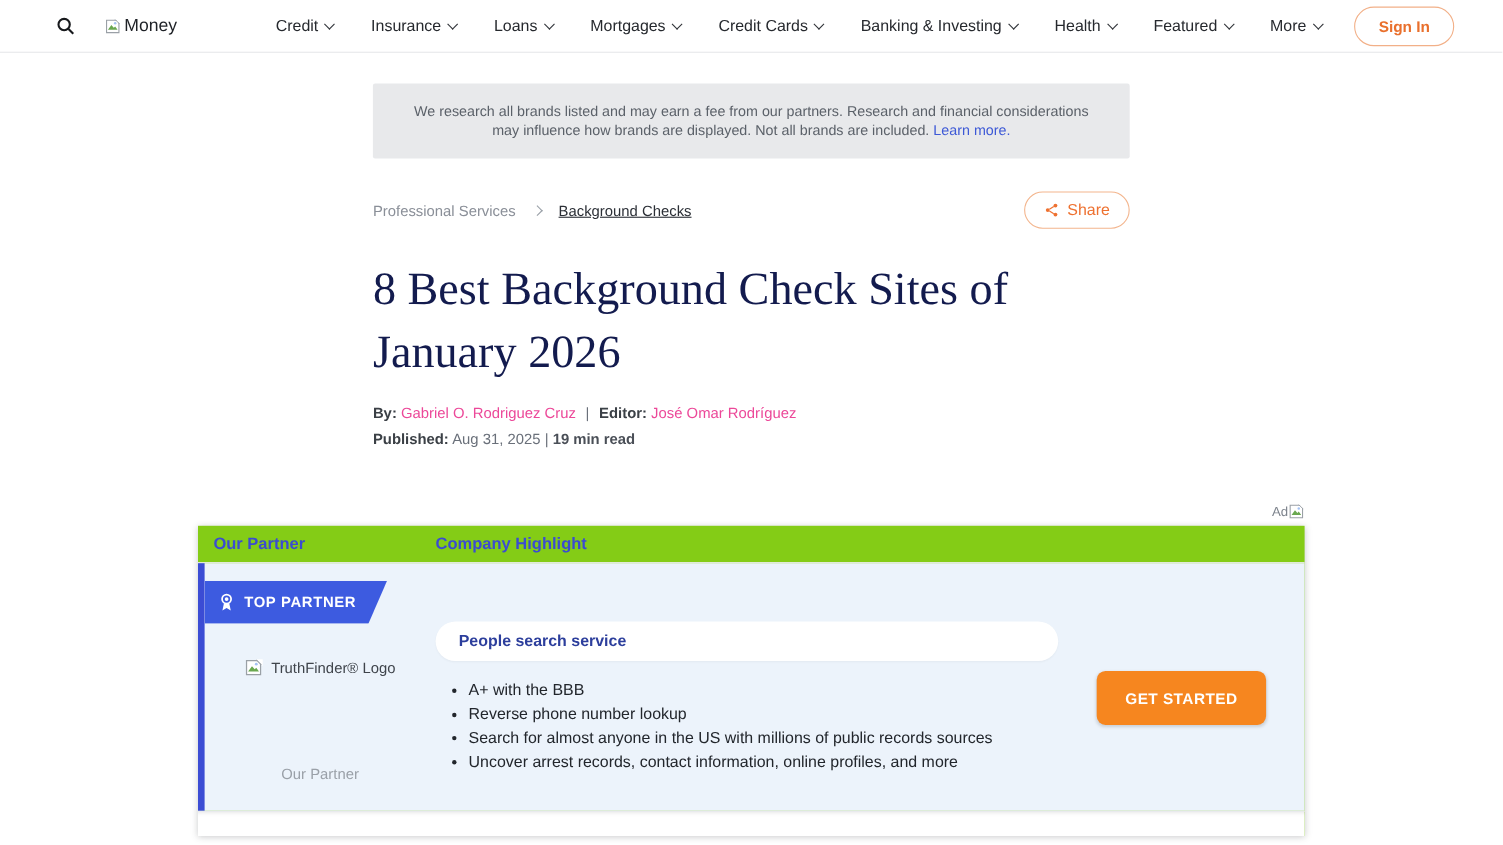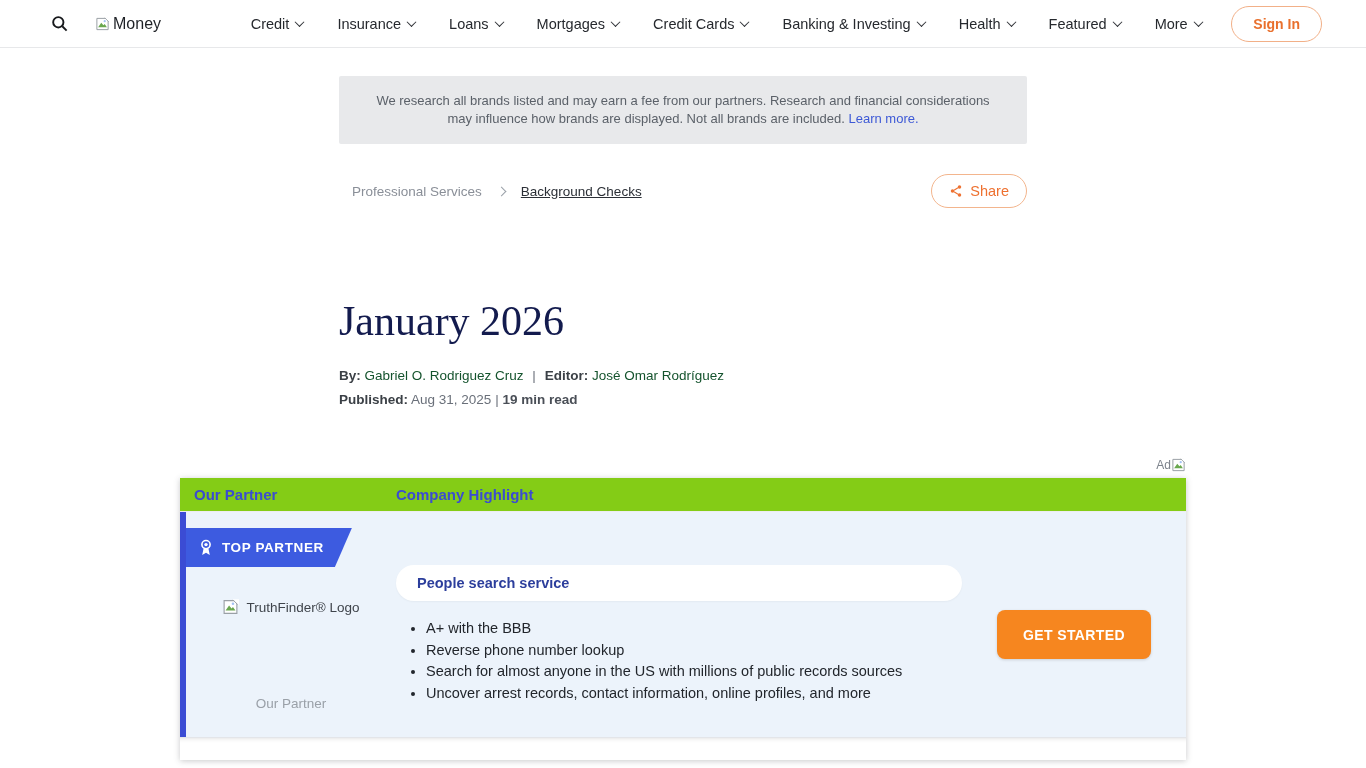--- a/index.html
+++ b/index.html
@@ -18,34 +18,34 @@
   .signin { border:1px solid #f2b088; border-radius:19px; padding:9px 21px; color:#e9702d;
     font-size:14px; font-weight:700; background:#fff; cursor:pointer; }
 
   
   .col { width:688px; margin:0 auto; }
   .disclaimer { margin-top:28px; background:#e8e9eb; border-radius:2px; padding:16px 30px;
     text-align:center; font-size:13px; line-height:18px; color:#5b6169; }
   .disclaimer a { color:#3d59d6; text-decoration:none; }
 
   .crumb-row { margin-top:30px; display:flex; align-items:center; justify-content:space-between; }
-  .crumbs { display:flex; align-items:center; gap:16px; font-size:13.5px;margin-left:13px; }
+  .crumbs { display:flex; align-items:center; gap:16px; font-size:13.5px; }
   .crumb-root { color:#8a8f98; }
   .crumb-chev { display:inline-block; width:7px; height:7px; border-right:1.6px solid #9aa0a8;
     border-bottom:1.6px solid #9aa0a8; transform:rotate(-45deg); }
   .crumb-current { color:#2b2f36; text-decoration:underline; font-weight:500; }
   .share-btn { display:flex; align-items:center; gap:7px; border:1px solid #f3b58d; border-radius:18px;
     padding:8px 17px; color:#ee7130; font-size:14.5px; background:#fff; cursor:pointer; }
 
   h1.title { margin-top:26px; font-family:"Liberation Serif", serif; font-weight:400;
     font-size:42px; line-height:58px; color:#131b4e; }
 
   .byline { margin-top:18px; font-size:13.5px; color:#3b4046; }
   .byline b { font-weight:700; }
-  .byline a { color:#14532d; text-decoration:none; }
+  .byline a { color:#ec4899; text-decoration:none; }
   .byline .sep { color:#6a707a; margin:0 5px; }
   .publine { margin-top:9px; font-size:13.5px; }
   .publine .lbl { font-weight:700; color:#3b4046; }
   .publine .date { color:#6a707a; }
   .publine .read { font-weight:700; color:#4a4f57; }
 
   
   .wide { width:1006px; margin:0 auto; }
   .ad-row { margin-top:50px; display:flex; justify-content:flex-end; align-items:center; gap:0;
     font-size:12px; color:#7d838c; }
@@ -160,21 +160,21 @@
         <circle cx="18" cy="5" r="3" fill="#ee7130"></circle>
           <circle cx="6" cy="12" r="3" fill="#ee7130"></circle>
           <circle cx="18" cy="19" r="3" fill="#ee7130"></circle>
         <path d="M8.6 13.4 L15.4 17.6 M15.4 6.4 L8.6 10.6" stroke="#ee7130" stroke-width="2"></path>
       </svg>
       <span>Share</span>
     </button>
   </div>
 
   <h1 class="title">
-    <br>
+    <span>8 Best Background Check Sites of</span><br>
     <span>January 2026</span>
   </h1>
 
   <div class="byline">
     <b>By:</b>
     <a href="#">Gabriel O. Rodriguez Cruz</a>
     <span class="sep">|</span>
     <b>Editor:</b>
     <a href="#">José Omar Rodríguez</a>
   </div>

